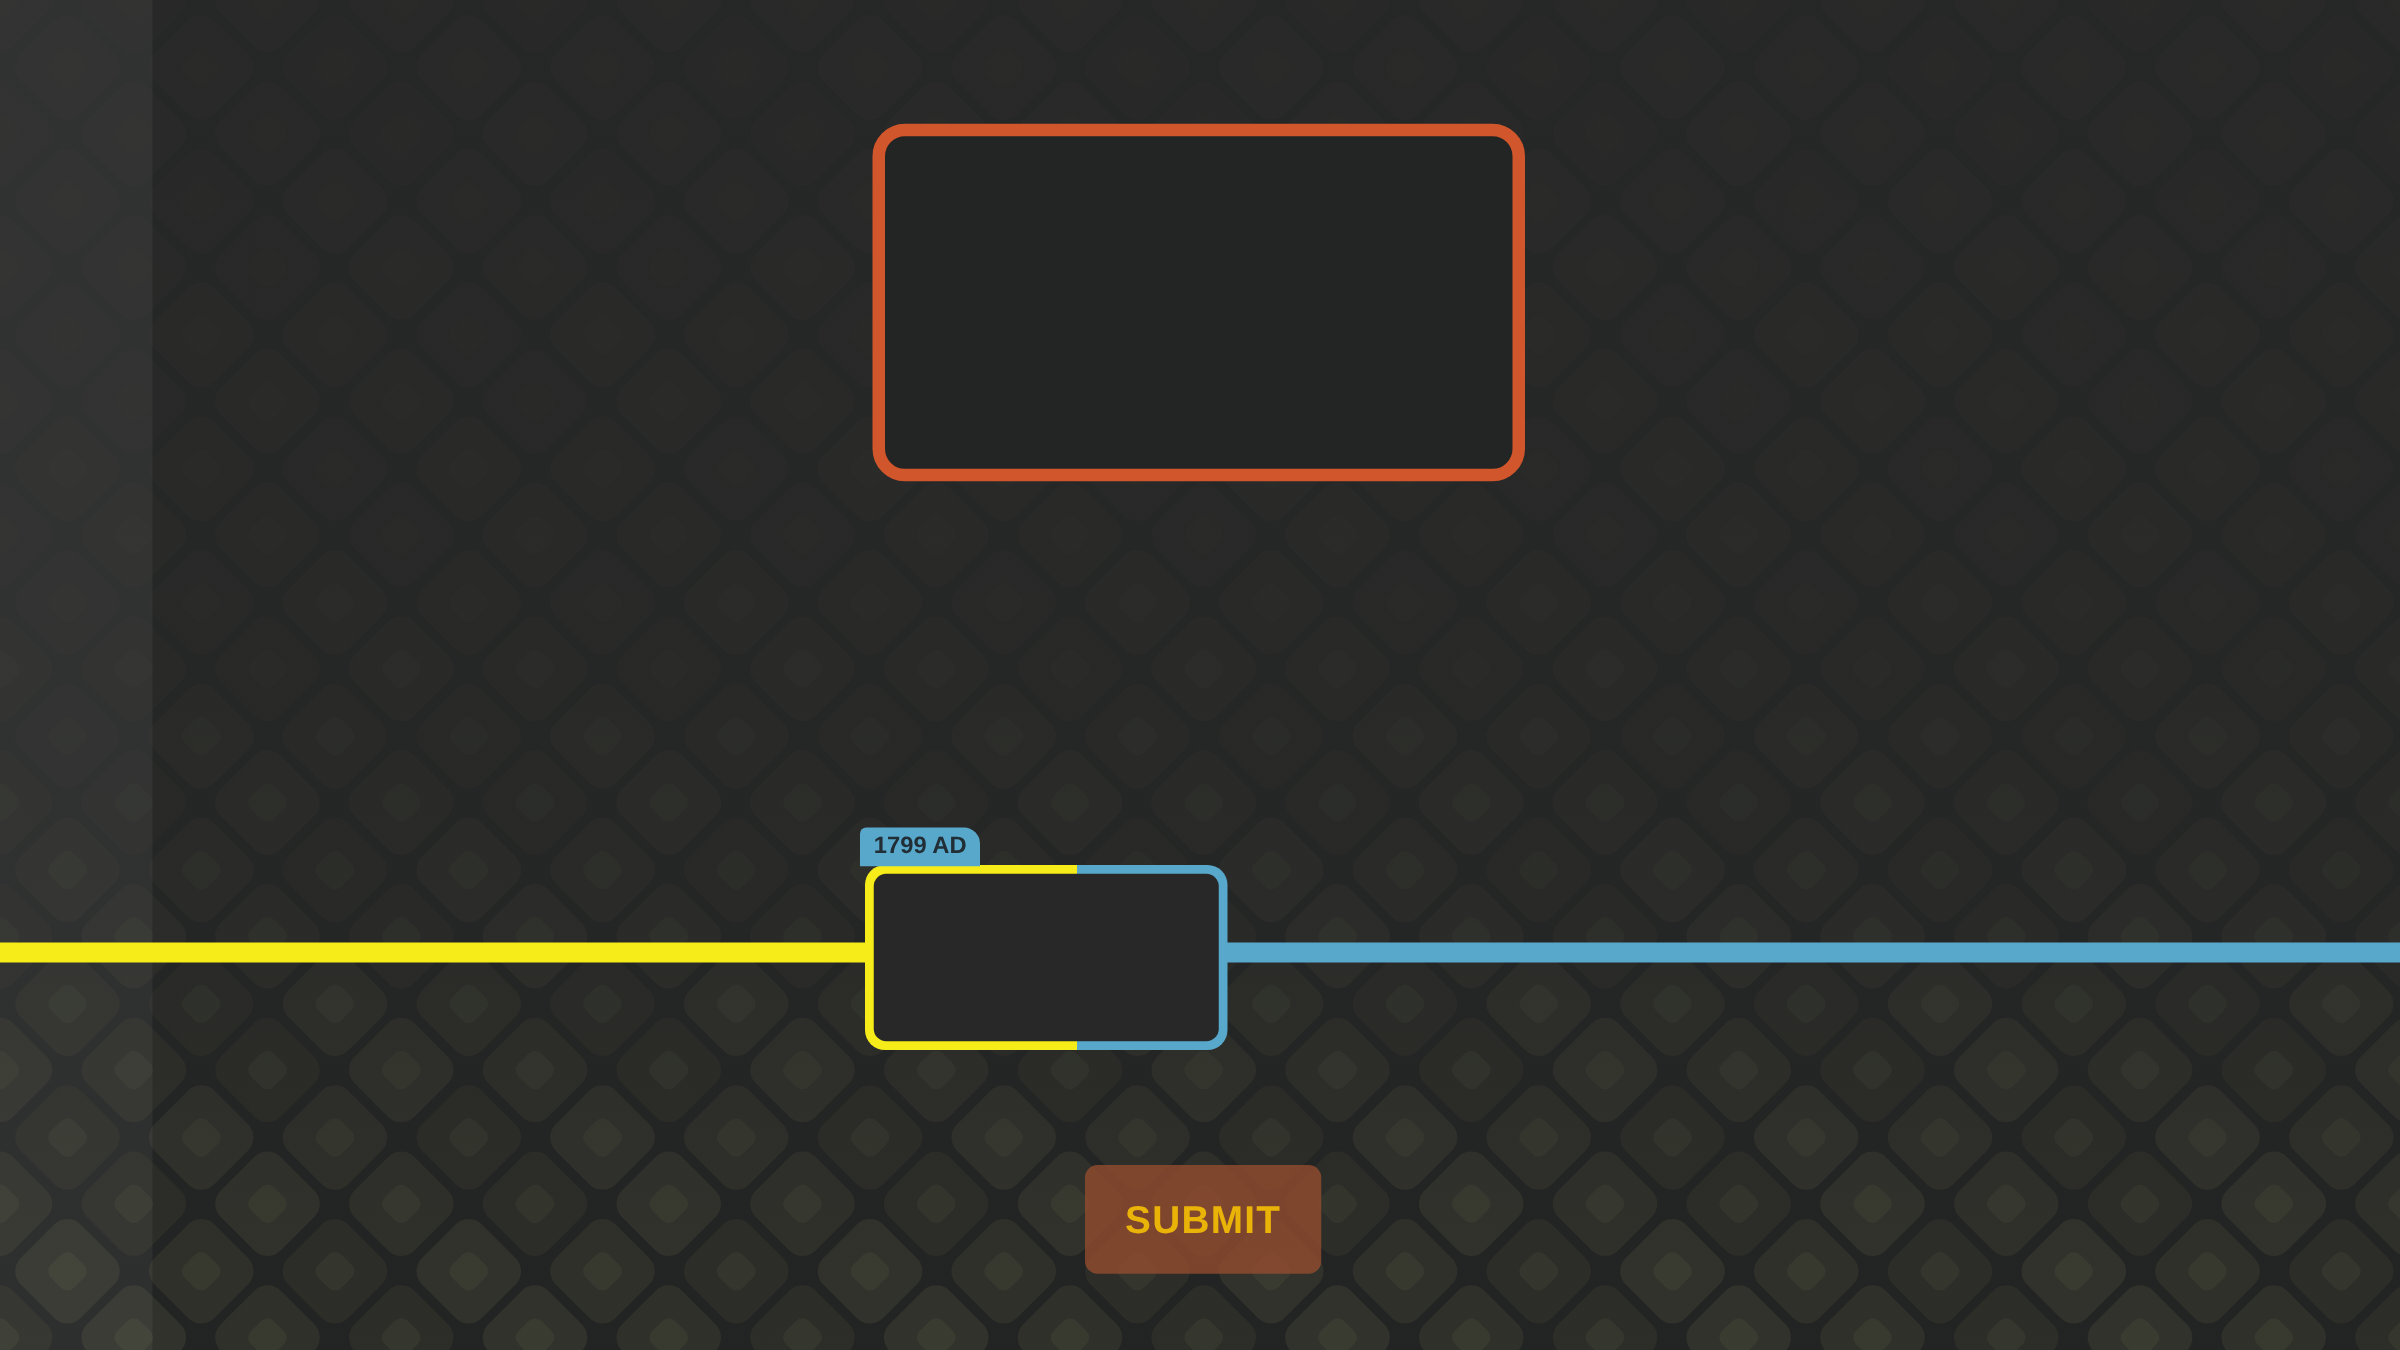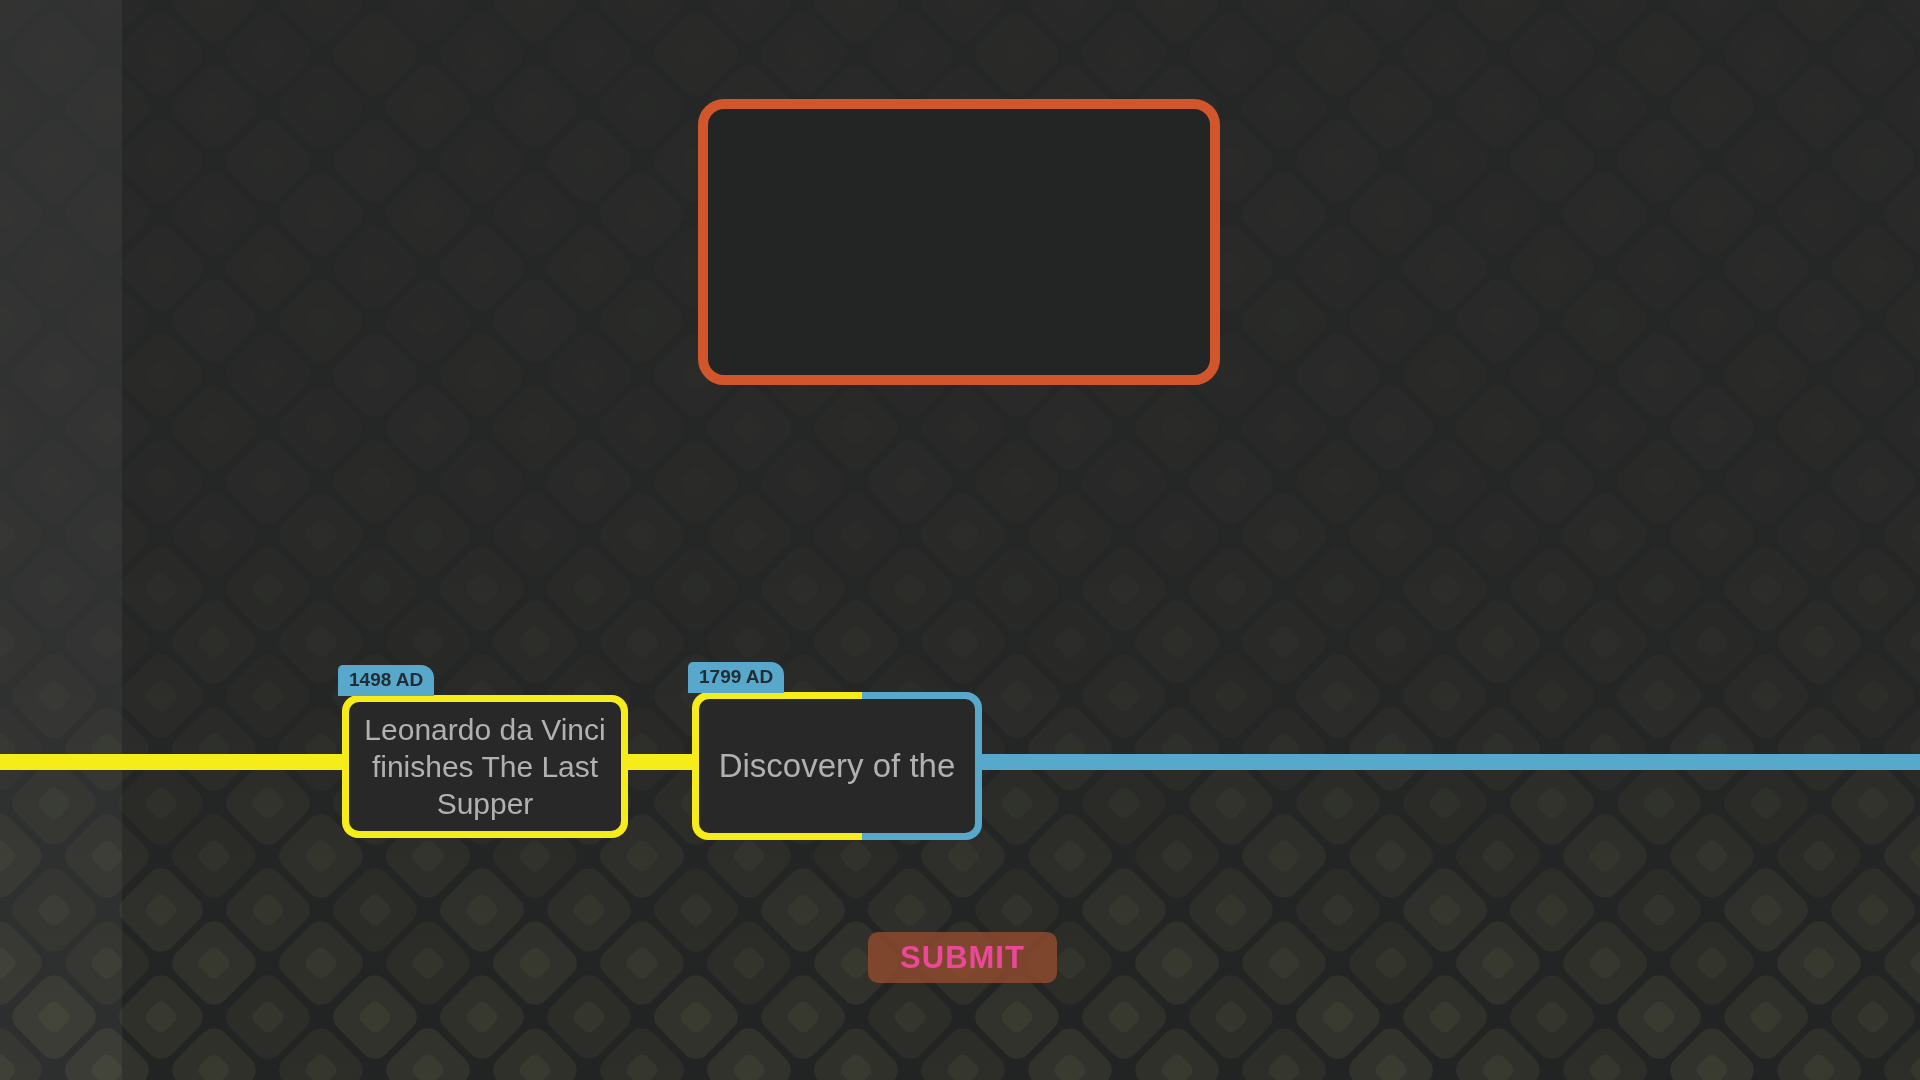--- a/index.html
+++ b/index.html
@@ -105,25 +105,25 @@
     font-weight: bold;
     border-radius: 5px 13px 0 0;
     z-index: -1;
     white-space: nowrap;
   }
 
   
   .submit-btn {
     position: absolute;
     left: 868px; top: 932px;
-    width: 189px; height: 51px;
+    width: 189px; height: 87px;
     border: none;
     border-radius: 10px;
     background: rgba(150,77,47,0.78);
-    color: #ec4899;
+    color: #eab308;
     font-family: "Liberation Sans", "DejaVu Sans", sans-serif;
     font-size: 31px;
     font-weight: bold;
     letter-spacing: 1px;
     z-index: 5;
     cursor: pointer;
   }
 </style>
 </head>
 <body>
@@ -929,36 +929,25 @@
       <i style="left:1838.5px;top:1089.5px;background:#32332c"></i>
     </div>
   <div class="dim-overlay"></div>
   <div class="left-strip"></div>
 
   <div class="line line-placed"></div>
   <div class="line line-future"></div>
 
   <div class="drop-zone"></div>
 
-  <div class="card card-1">
-    <div class="date-badge">1498 AD</div>
-    <div class="card-inner">
-      <div class="card-text">
-        <span>Leonardo da Vinci</span>
-        <span>finishes The Last</span>
-        <span>Supper</span>
-      </div>
-    </div>
-  </div>
 
   <div class="card card-2">
     <div class="date-badge">1799 AD</div>
     <div class="card-inner">
       <div class="card-text">
-        <span>Discovery of the</span>
       </div>
     </div>
   </div>
 
 
   <button class="submit-btn">SUBMIT</button>
 
 </div>
 
 </body></html>

